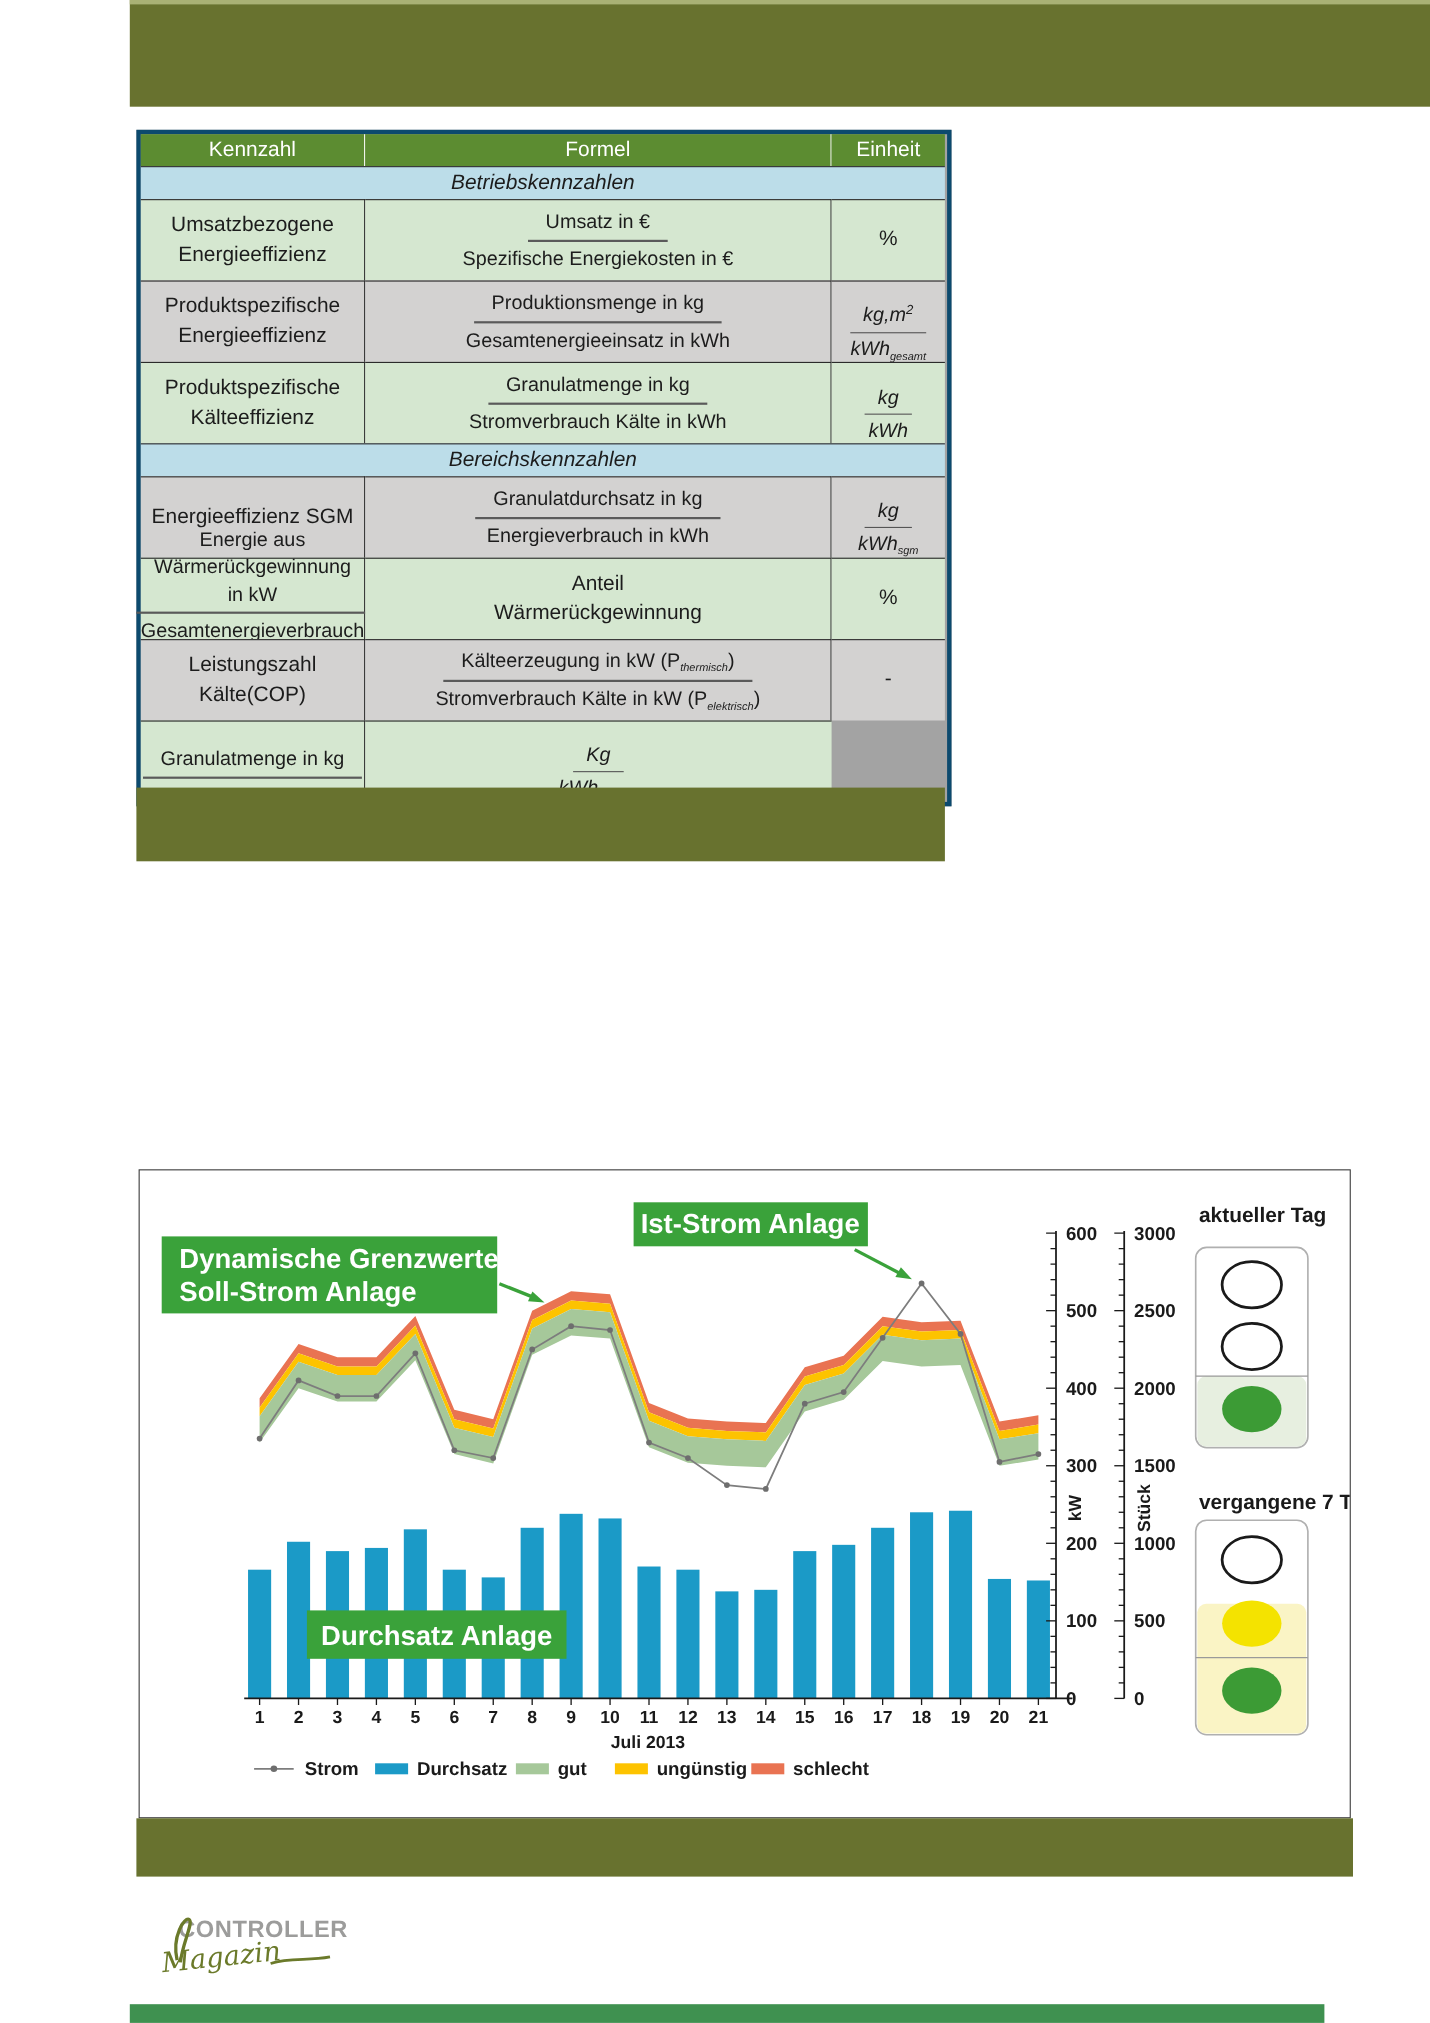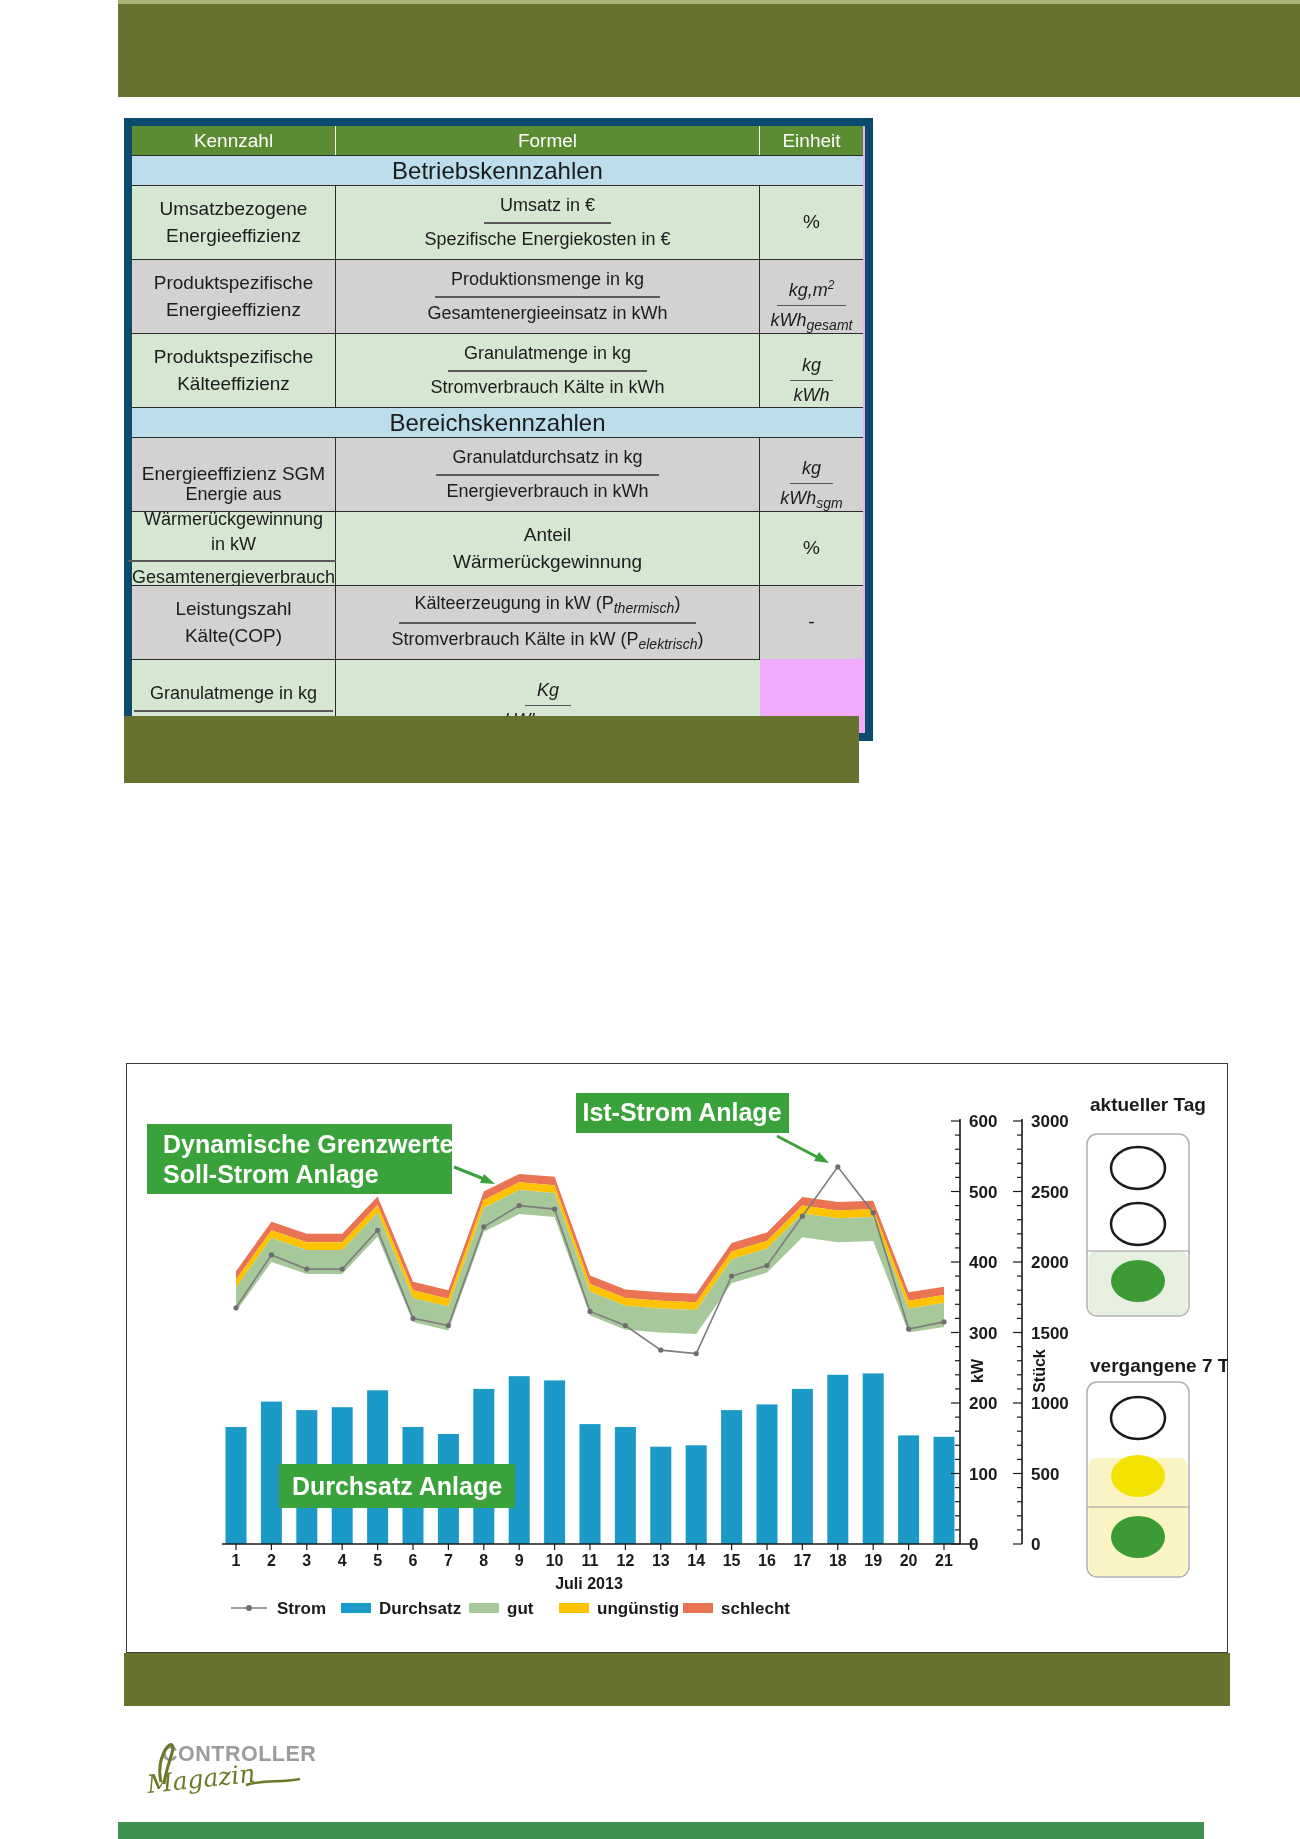--- a/index.html
+++ b/index.html
@@ -2,43 +2,43 @@
 <html><head>
 <meta charset="utf-8">
 <style>
   html,body{margin:0;padding:0;background:#ffffff;}
   .page{position:relative;width:1300px;height:1839px;background:#ffffff;overflow:hidden;
         font-family:"Liberation Sans",sans-serif;}
   
   .top-bar{position:absolute;left:118px;top:0;width:1182px;height:97px;background:#68722f;
            border-top:4px solid #a9b175;box-sizing:border-box;}
   
-  .kpi-table{position:absolute;left:124px;top:118px;width:733px;border:8px solid #0c4a6e;
-             background:#f0abfc;color:#1c1c1c;box-sizing:content-box;}
+  .kpi-table{position:absolute;left:124px;top:118px;width:733px;border:4px solid #0c4a6e;
+             background:#a3a3a3;color:#1c1c1c;box-sizing:content-box;}
   .t-grid{display:grid;grid-template-columns:204px 424px 103px;}
   .cell{border-right:1px solid #2b2b2b;border-top:1px solid #2b2b2b;display:flex;flex-direction:column;
         align-items:center;justify-content:center;text-align:center;}
   .cell.c-last{border-right:none;}
   .cell.h{background:#5c8c31;color:#ffffff;border-right:1px solid #ffffff;border-top:none;height:29px;
           font-size:19px;}
   .cell.h.c-last{border-right:none;}
   .sec{grid-column:1/-1;background:#bcdde9;height:29px;border-top:1px solid #2b2b2b;display:flex;
-       align-items:center;justify-content:center;font-size:24px;}
+       align-items:center;justify-content:center;font-size:19px;font-style:italic;}
   .cell.d{height:73px;font-size:19px;line-height:1.4;}
   .cell.d.green{background:#d5e7d0;}
   .cell.d.gray{background:#d3d2d1;}
   .formula{font-size:18px;text-align:center;}
   .fr{display:flex;flex-direction:column;align-items:center;}
   .fr .nu{border-bottom:2px solid #5a5a5a;padding:0 16px 3px;}
   .fr .de{padding-top:3px;}
   .unit{font-style:italic;font-size:18px;margin-top:20px;}
   .unit .nu{border-bottom:1.5px solid #555;padding:0 12px 2px;}
   .unit .de{padding-top:2px;}
   .unit-plain{font-style:normal;font-size:19px;}
-  sub.s{font-size:14px;vertical-align:-4px;font-style:italic;}
+  sub.s{font-size:10px;vertical-align:-4px;font-style:italic;}
   sup.s{font-size:12px;vertical-align:7px;}
   
   .olive-bar{position:absolute;background:#68722f;}
   .bar-table{left:124px;top:716px;width:735px;height:67px;}
   .bar-chart{left:124px;top:1653px;width:1106px;height:53px;}
   
   .chart-box{position:absolute;left:126px;top:1063px;width:1100px;height:588px;background:#fff;
              border:1.5px solid #3b3b3b;box-sizing:content-box;}
   
   .logo{position:absolute;left:128px;top:1736px;width:200px;height:72px;}

